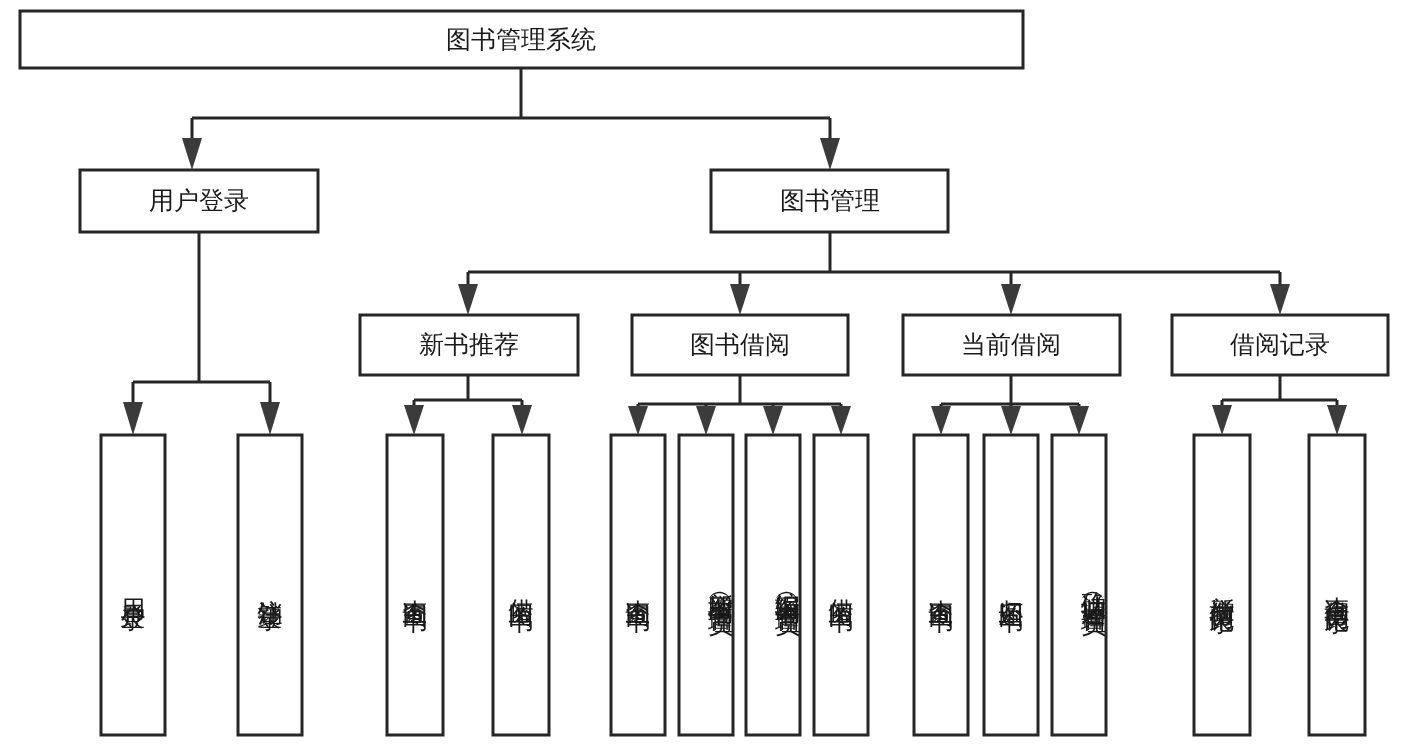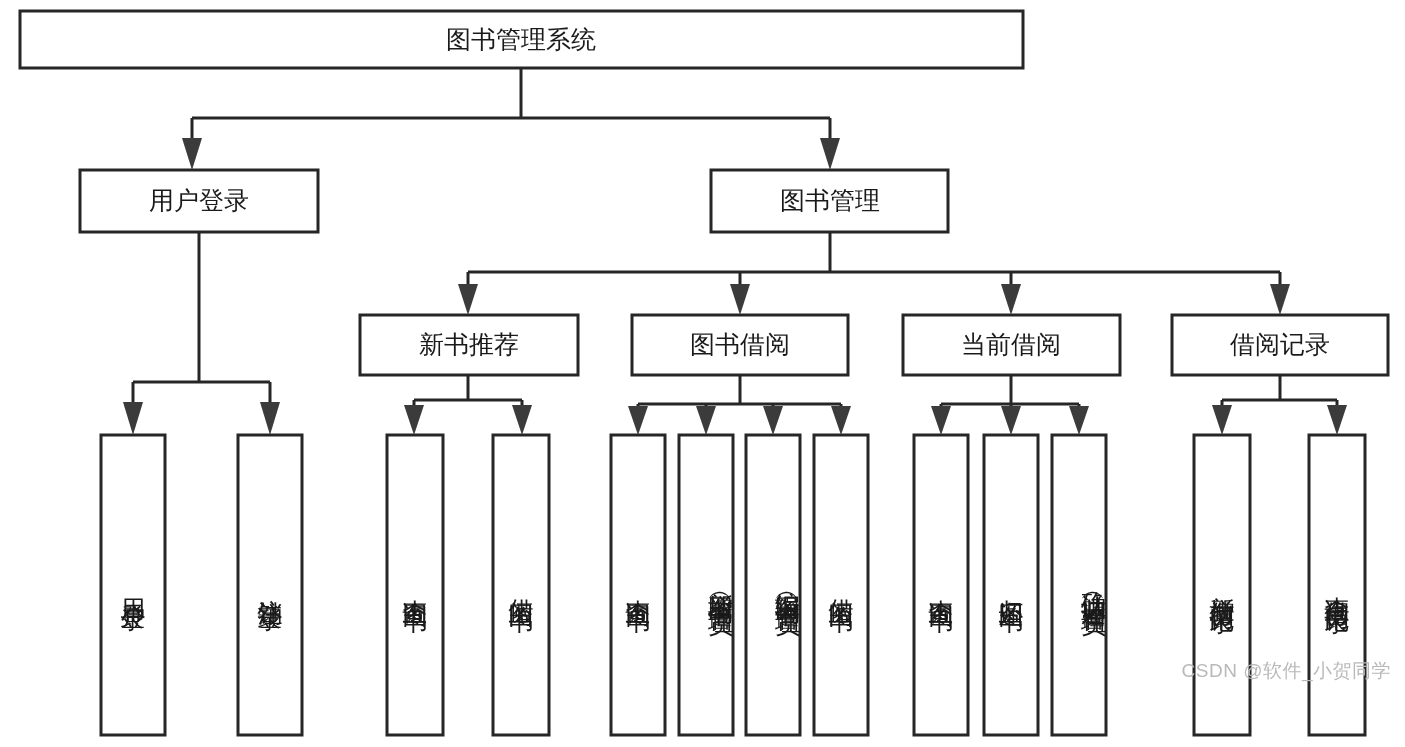--- a/index.html
+++ b/index.html
@@ -234,15 +234,14 @@
   <div class="node-label-vertical" style="left:746px; top:435px; width:54px; height:300px; align-items:flex-start;">编辑图书（管理员）</div>
   <div class="node-label-vertical" style="left:814px; top:435px; width:54px; height:300px;">借阅图书</div>
 
   <div class="node-label-vertical" style="left:914px; top:435px; width:54px; height:300px;">查询图书</div>
   <div class="node-label-vertical" style="left:984px; top:435px; width:54px; height:300px;">归还图书</div>
   <div class="node-label-vertical" style="left:1052px; top:435px; width:54px; height:300px; align-items:flex-start;">确认归还（管理员）</div>
 
   <div class="node-label-vertical" style="left:1194px; top:435px; width:56px; height:300px;">新增借阅记录</div>
   <div class="node-label-vertical" style="left:1309px; top:435px; width:56px; height:300px;">查询借阅记录</div>
 
-  <div class="watermark">CSDN @软件_小贺同学</div>
 
 </div>
 
 </body></html>

